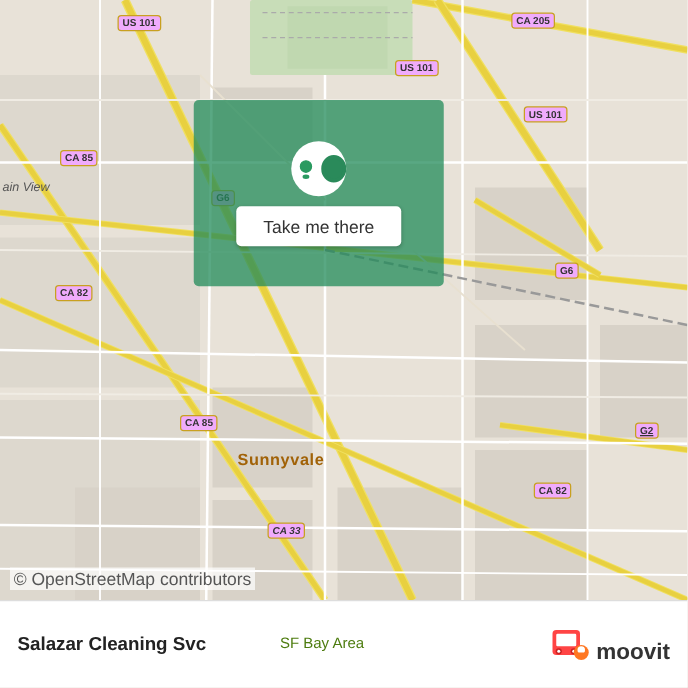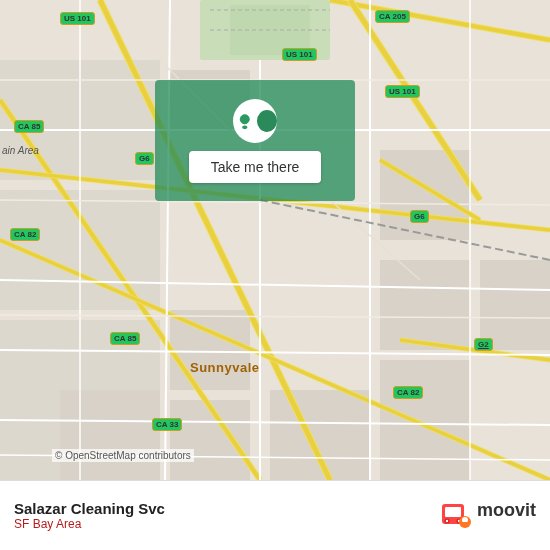--- a/index.html
+++ b/index.html
@@ -26,21 +26,21 @@
       width: 100%;
       height: 100%;
     }
 
     
     .location-highlight {
       position: absolute;
       top: 80px;
       left: 155px;
       width: 200px;
-      height: 121px;
+      height: 149px;
       background: rgba(34, 139, 90, 0.75);
       border-radius: 4px;
       display: flex;
       flex-direction: column;
       align-items: center;
       justify-content: center;
       gap: 8px;
     }
 
     .location-pin {
@@ -72,81 +72,82 @@
       font-size: 14px;
       font-weight: 500;
       cursor: pointer;
       white-space: nowrap;
       box-shadow: 0 1px 3px rgba(0,0,0,0.2);
     }
 
     
     .map-attribution {
       position: absolute;
-      bottom: 18px;
+      bottom: 8px;
       left: 8px;
-      font-size: 10px;
+      font-size: 14px;
       color: #555;
       background: rgba(255,255,255,0.7);
       padding: 1px 3px;
-      margin-left: 44px;
     }
 
     
     #bottom-bar {
       width: 550px;
       height: 70px;
       background: white;
       border-top: 1px solid #ddd;
       display: flex;
       align-items: center;
       padding: 0 14px;
       justify-content: space-between;
     }
 
     .place-info {
       display: flex;
-      flex-direction: column;
-      gap: 0;
+      flex-direction: row;
+      gap: 12px;
     }
 
     .place-name {
       font-size: 15px;
       font-weight: bold;
       color: #222;
     }
 
     .place-area {
       font-size: 12px;
-      color: #b91c1c;
+      color: #4d7c0f;
+      margin-left: 47px;
     }
 
     .moovit-logo {
       display: flex;
-      align-items: flex-start;
+      align-items: flex-end;
       gap: 5px;
     }
 
     .moovit-text {
       font-size: 18px;
       font-weight: bold;
       color: #333;
     }
 
     
     .road-badge {
       position: absolute;
-      background: #22c55e;
+      background: #f0abfc;
       border: 1px solid #c8a020;
       border-radius: 3px;
       font-size: 8px;
       font-weight: bold;
       color: #333;
       padding: 1px 3px;
       pointer-events: none;
+      margin-left: 34px;
     }
   </style>
 </head>
 <body>
 
 <div id="map-container">
 
   <svg class="map-svg" viewBox="0 0 550 480" xmlns="http://www.w3.org/2000/svg">
 
     <rect width="550" height="480" fill="#e8e2d8"></rect>
@@ -223,23 +224,23 @@
   <div class="road-badge" style="top:120px;left:14px;">CA 85</div>
   <div class="road-badge" style="top:228px;left:10px;">CA 82</div>
   <div class="road-badge" style="top:48px;left:282px;">US 101</div>
   <div class="road-badge" style="top:85px;left:385px;">US 101</div>
   <div class="road-badge" style="top:10px;left:375px;">CA 205</div>
   <div class="road-badge" style="top:152px;left:135px;">G6</div>
   <div class="road-badge" style="top:210px;left:410px;">G6</div>
   <div class="road-badge" style="top:332px;left:110px;">CA 85</div>
   <div class="road-badge" style="top:386px;left:393px;">CA 82</div>
   <div class="road-badge" style="top:338px;left:474px;text-decoration:underline;">G2</div>
-  <div class="road-badge" style="top:418px;left:152px;">CA 33</div>
-
-  <div style="position:absolute;top:145px;left:2px;font-size:10px;color:#555;font-style:italic;pointer-events:none;">ain Area</div>
+  <div class="road-badge" style="top:418px;left:180px;font-style:italic;">CA 33</div>
+
+  <div style="position:absolute;top:145px;left:2px;font-size:10px;color:#555;font-style:italic;pointer-events:none;">ain View</div>
 
   <div style="position:absolute;bottom:105px;left:190px;font-size:13px;font-weight:bold;color:#a16207;pointer-events:none;letter-spacing:0.5px;">Sunnyvale</div>
 
   <div class="location-highlight">
 
     <div class="location-pin">
       <svg width="26" height="26" viewBox="0 0 26 26" xmlns="http://www.w3.org/2000/svg">
         <circle cx="13" cy="13" r="12" fill="white"></circle>
         <circle cx="13" cy="11" r="5" fill="#2a9a60" stroke="#2a9a60" stroke-width="1"></circle>
         <ellipse cx="13" cy="20" rx="3" ry="2" fill="#2a9a60"></ellipse>

